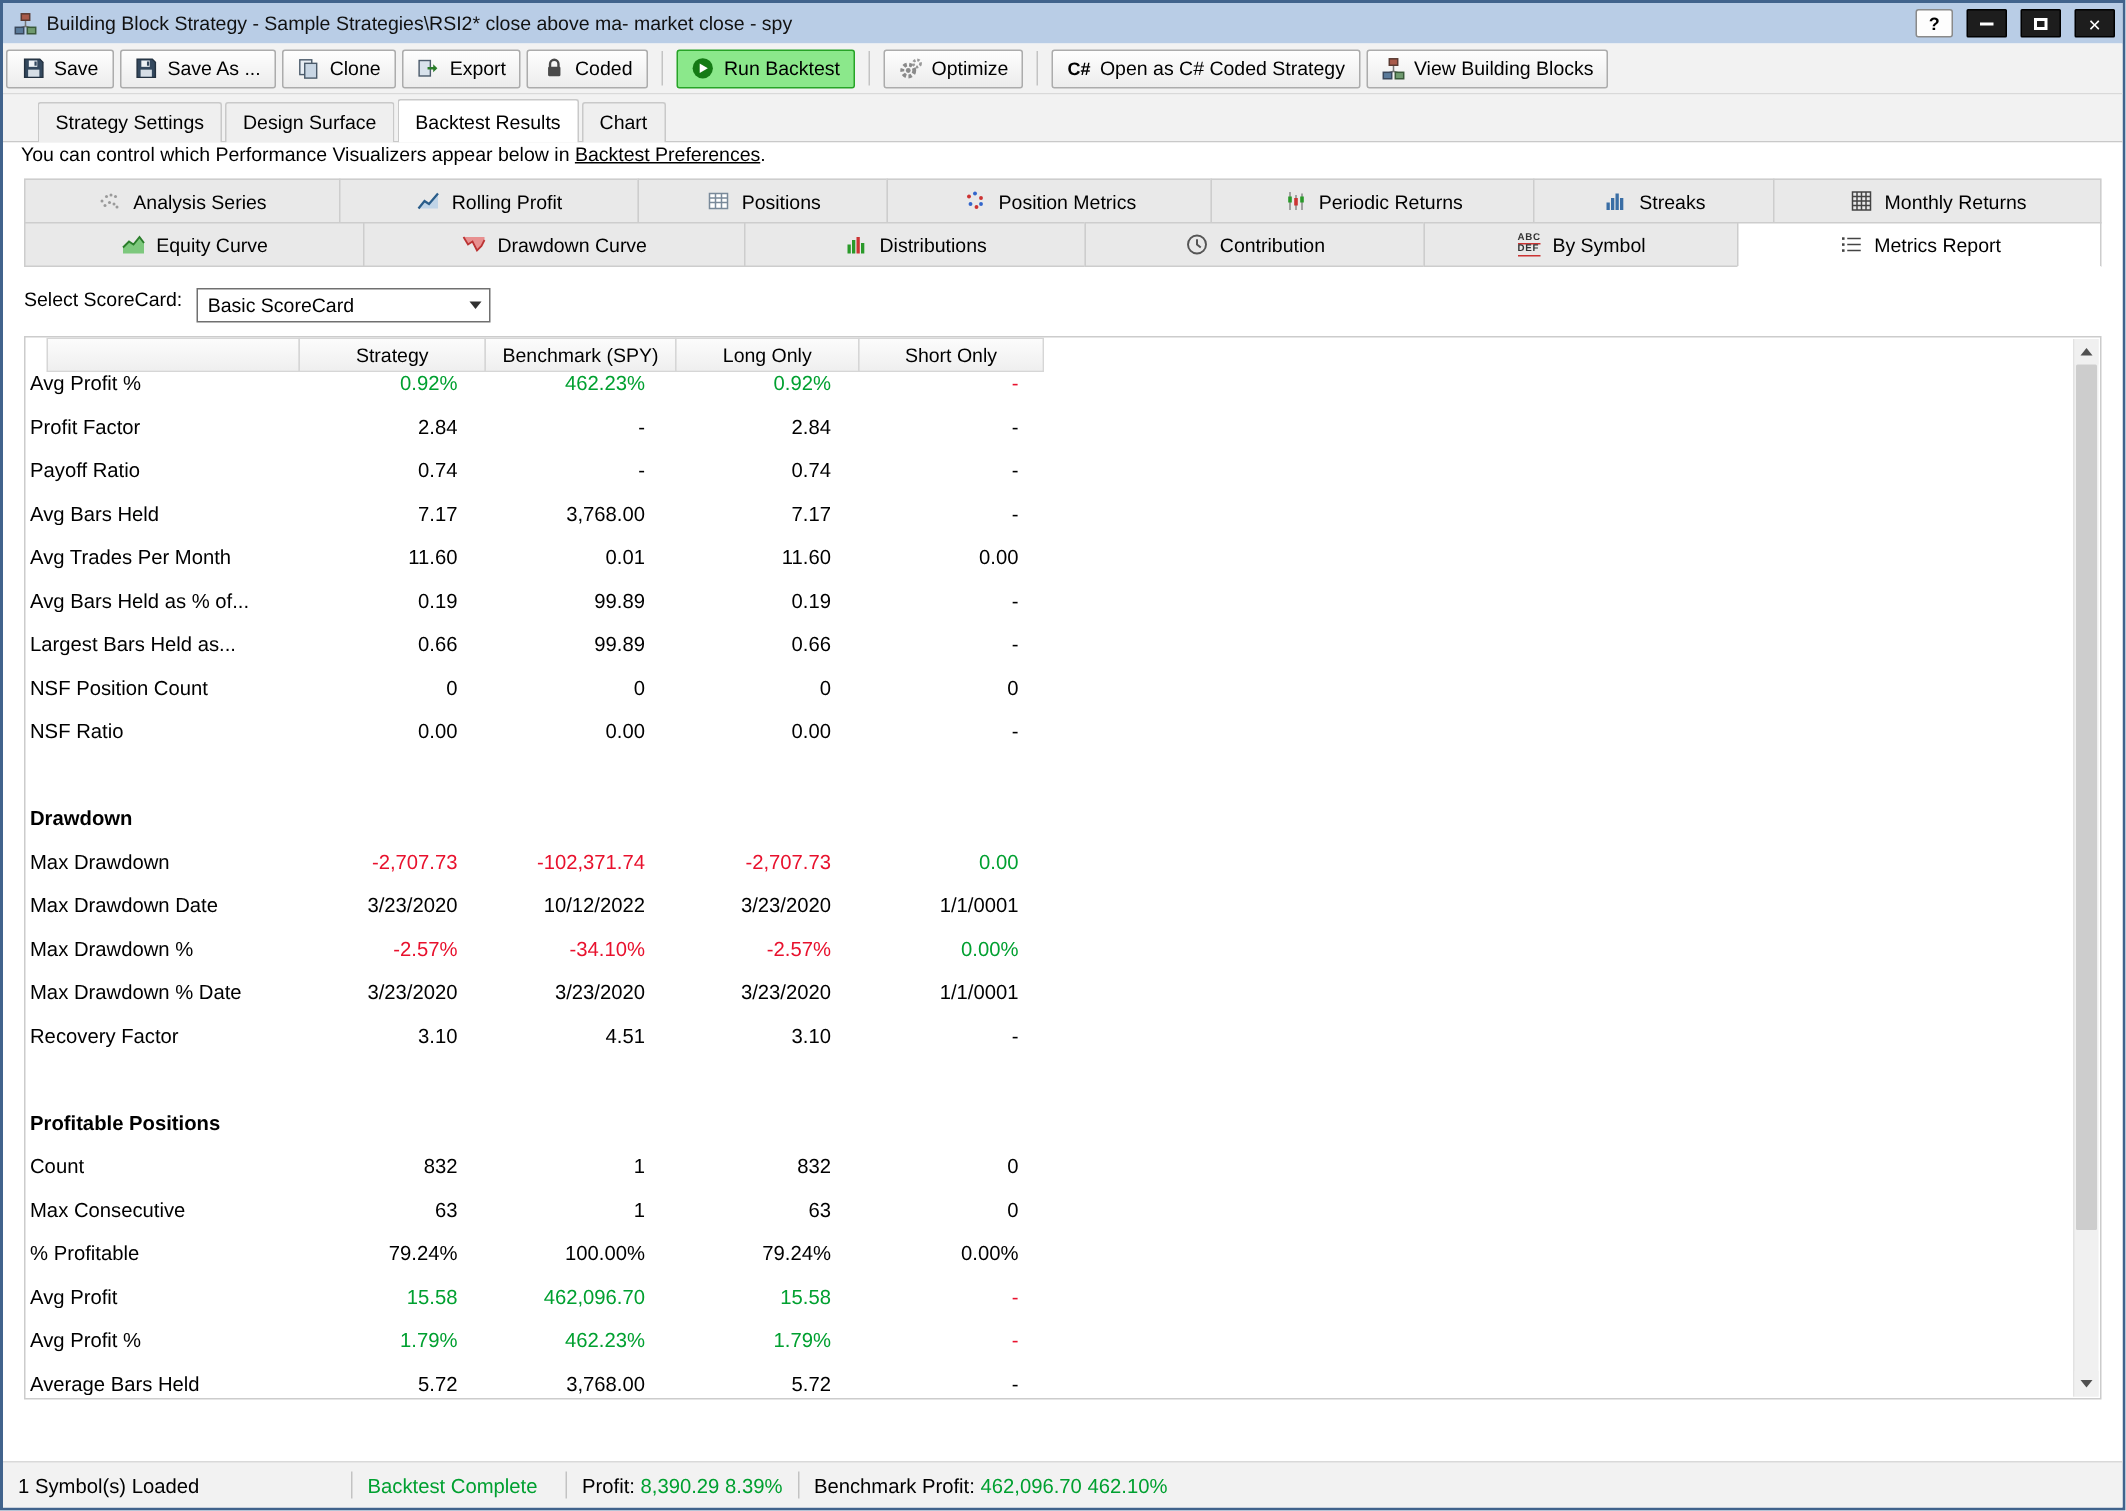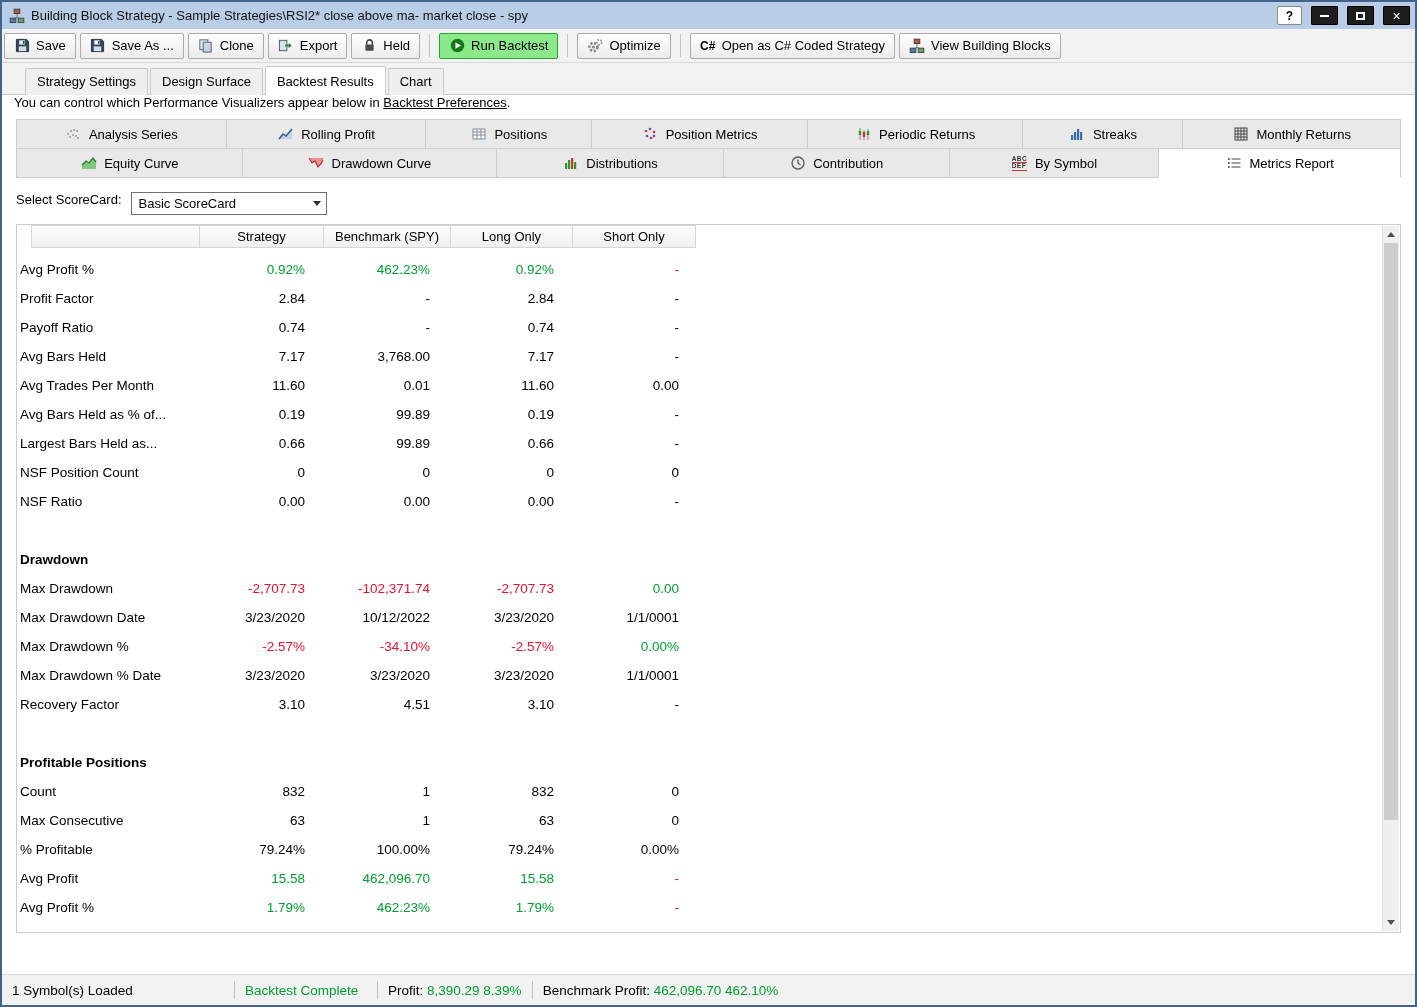--- a/index.html
+++ b/index.html
@@ -65,21 +65,21 @@
   .scorecard-row{display:flex;gap:9px;margin:14px 14px 9px}
   .combo{width:196px;height:23px;border:1px solid #707070;background:#fff;display:flex;align-items:center;justify-content:space-between;padding:0 5px 0 7px;font-size:13px;cursor:pointer}
   .combo-arrow{width:0;height:0;border-left:4px solid transparent;border-right:4px solid transparent;border-top:5px solid #303030}
 
   
   .table-wrap{position:relative;margin:0 14px;border:1px solid #ccc;height:709px;overflow:hidden;background:#fff}
   .thead{display:flex;padding-left:14px;height:23px}
   .th{border:1px solid #d6d6d6;margin-left:-1px;background:linear-gradient(#fcfcfc,#efefef);display:flex;align-items:center;justify-content:center;font-size:13px}
   .th-label{width:169px;margin-left:0}
   .th-c1{width:125px}.th-c2{width:128px}.th-c3{width:123px}.th-c4{width:124px}
-  .trow{display:flex;height:29px;align-items:flex-end}
+  .trow{display:flex;height:29px;align-items:flex-start}
   .td{font-size:13.5px}
   .td-label{width:169px;padding-left:3px;white-space:nowrap;overflow:hidden}
   .section-label{font-weight:bold}
   .td-val{text-align:right;white-space:nowrap}
   .trow .td-val:nth-child(2){width:125px;padding-right:6px}
   .trow .td-val:nth-child(3){width:128px;padding-right:9px}
   .trow .td-val:nth-child(4){width:123px;padding-right:8px}
   .trow .td-val:nth-child(5){width:124px;padding-right:7px}
   .c-green{color:var(--positive,#00a030)}
   .c-red{color:var(--negative,#e8112d)}
@@ -170,21 +170,21 @@
         </span>
         <span class="tb-label">Export</span>
       </button>
       <button class="tb-btn">
         <span class="tb-icon">
           <svg width="15" height="15" viewBox="0 0 16 16">
             <path d="M5 7.2V5a3 3 0 0 1 6 0v2.2" fill="none" stroke="#4a4a4a" stroke-width="1.7"></path>
             <rect x="3.6" y="7" width="8.8" height="6.6" rx="0.8" fill="#4a4a4a"></rect>
           </svg>
         </span>
-        <span class="tb-label">Held</span>
+        <span class="tb-label">Coded</span>
       </button>
       <span class="tb-sep"></span>
       <button class="tb-btn run">
         <span class="tb-icon">
           <svg width="15" height="15" viewBox="0 0 16 16">
             <circle cx="8" cy="8" r="7.2" fill="#157a15"></circle>
             <path d="M5.8 4.6 11.6 8l-5.8 3.4z" fill="#fff"></path>
           </svg>
         </span>
         <span class="tb-label">Run Backtest</span>

